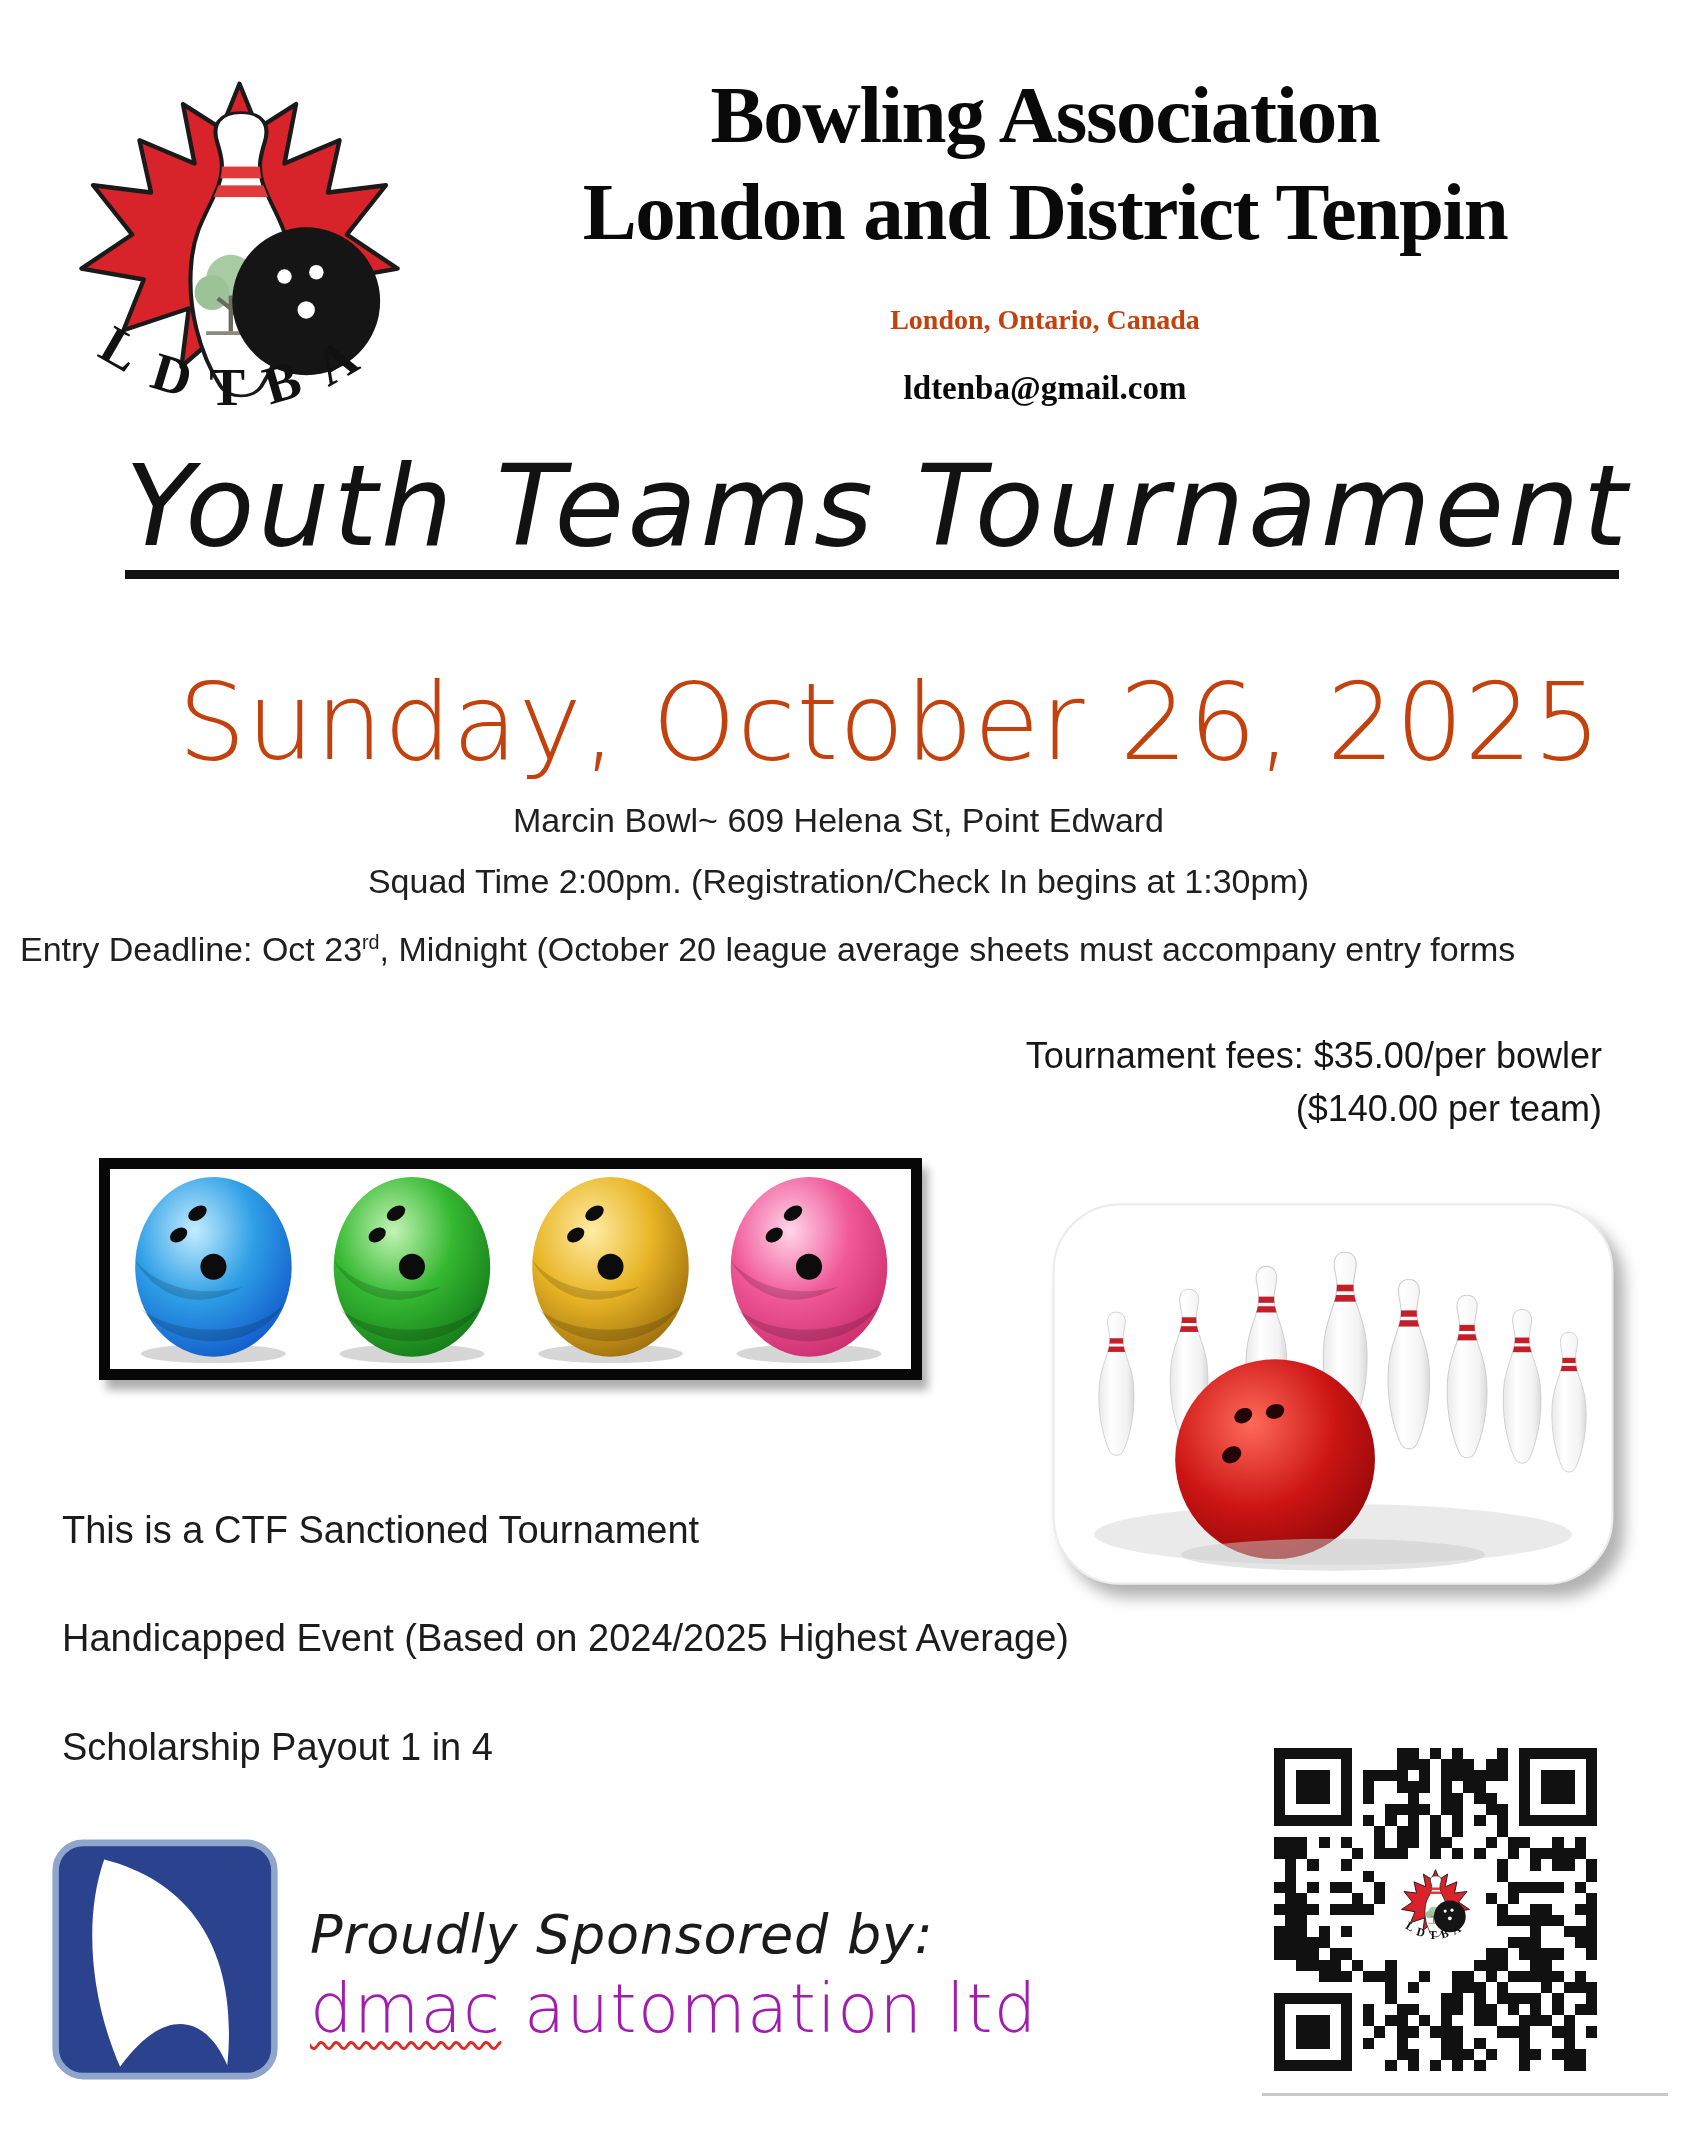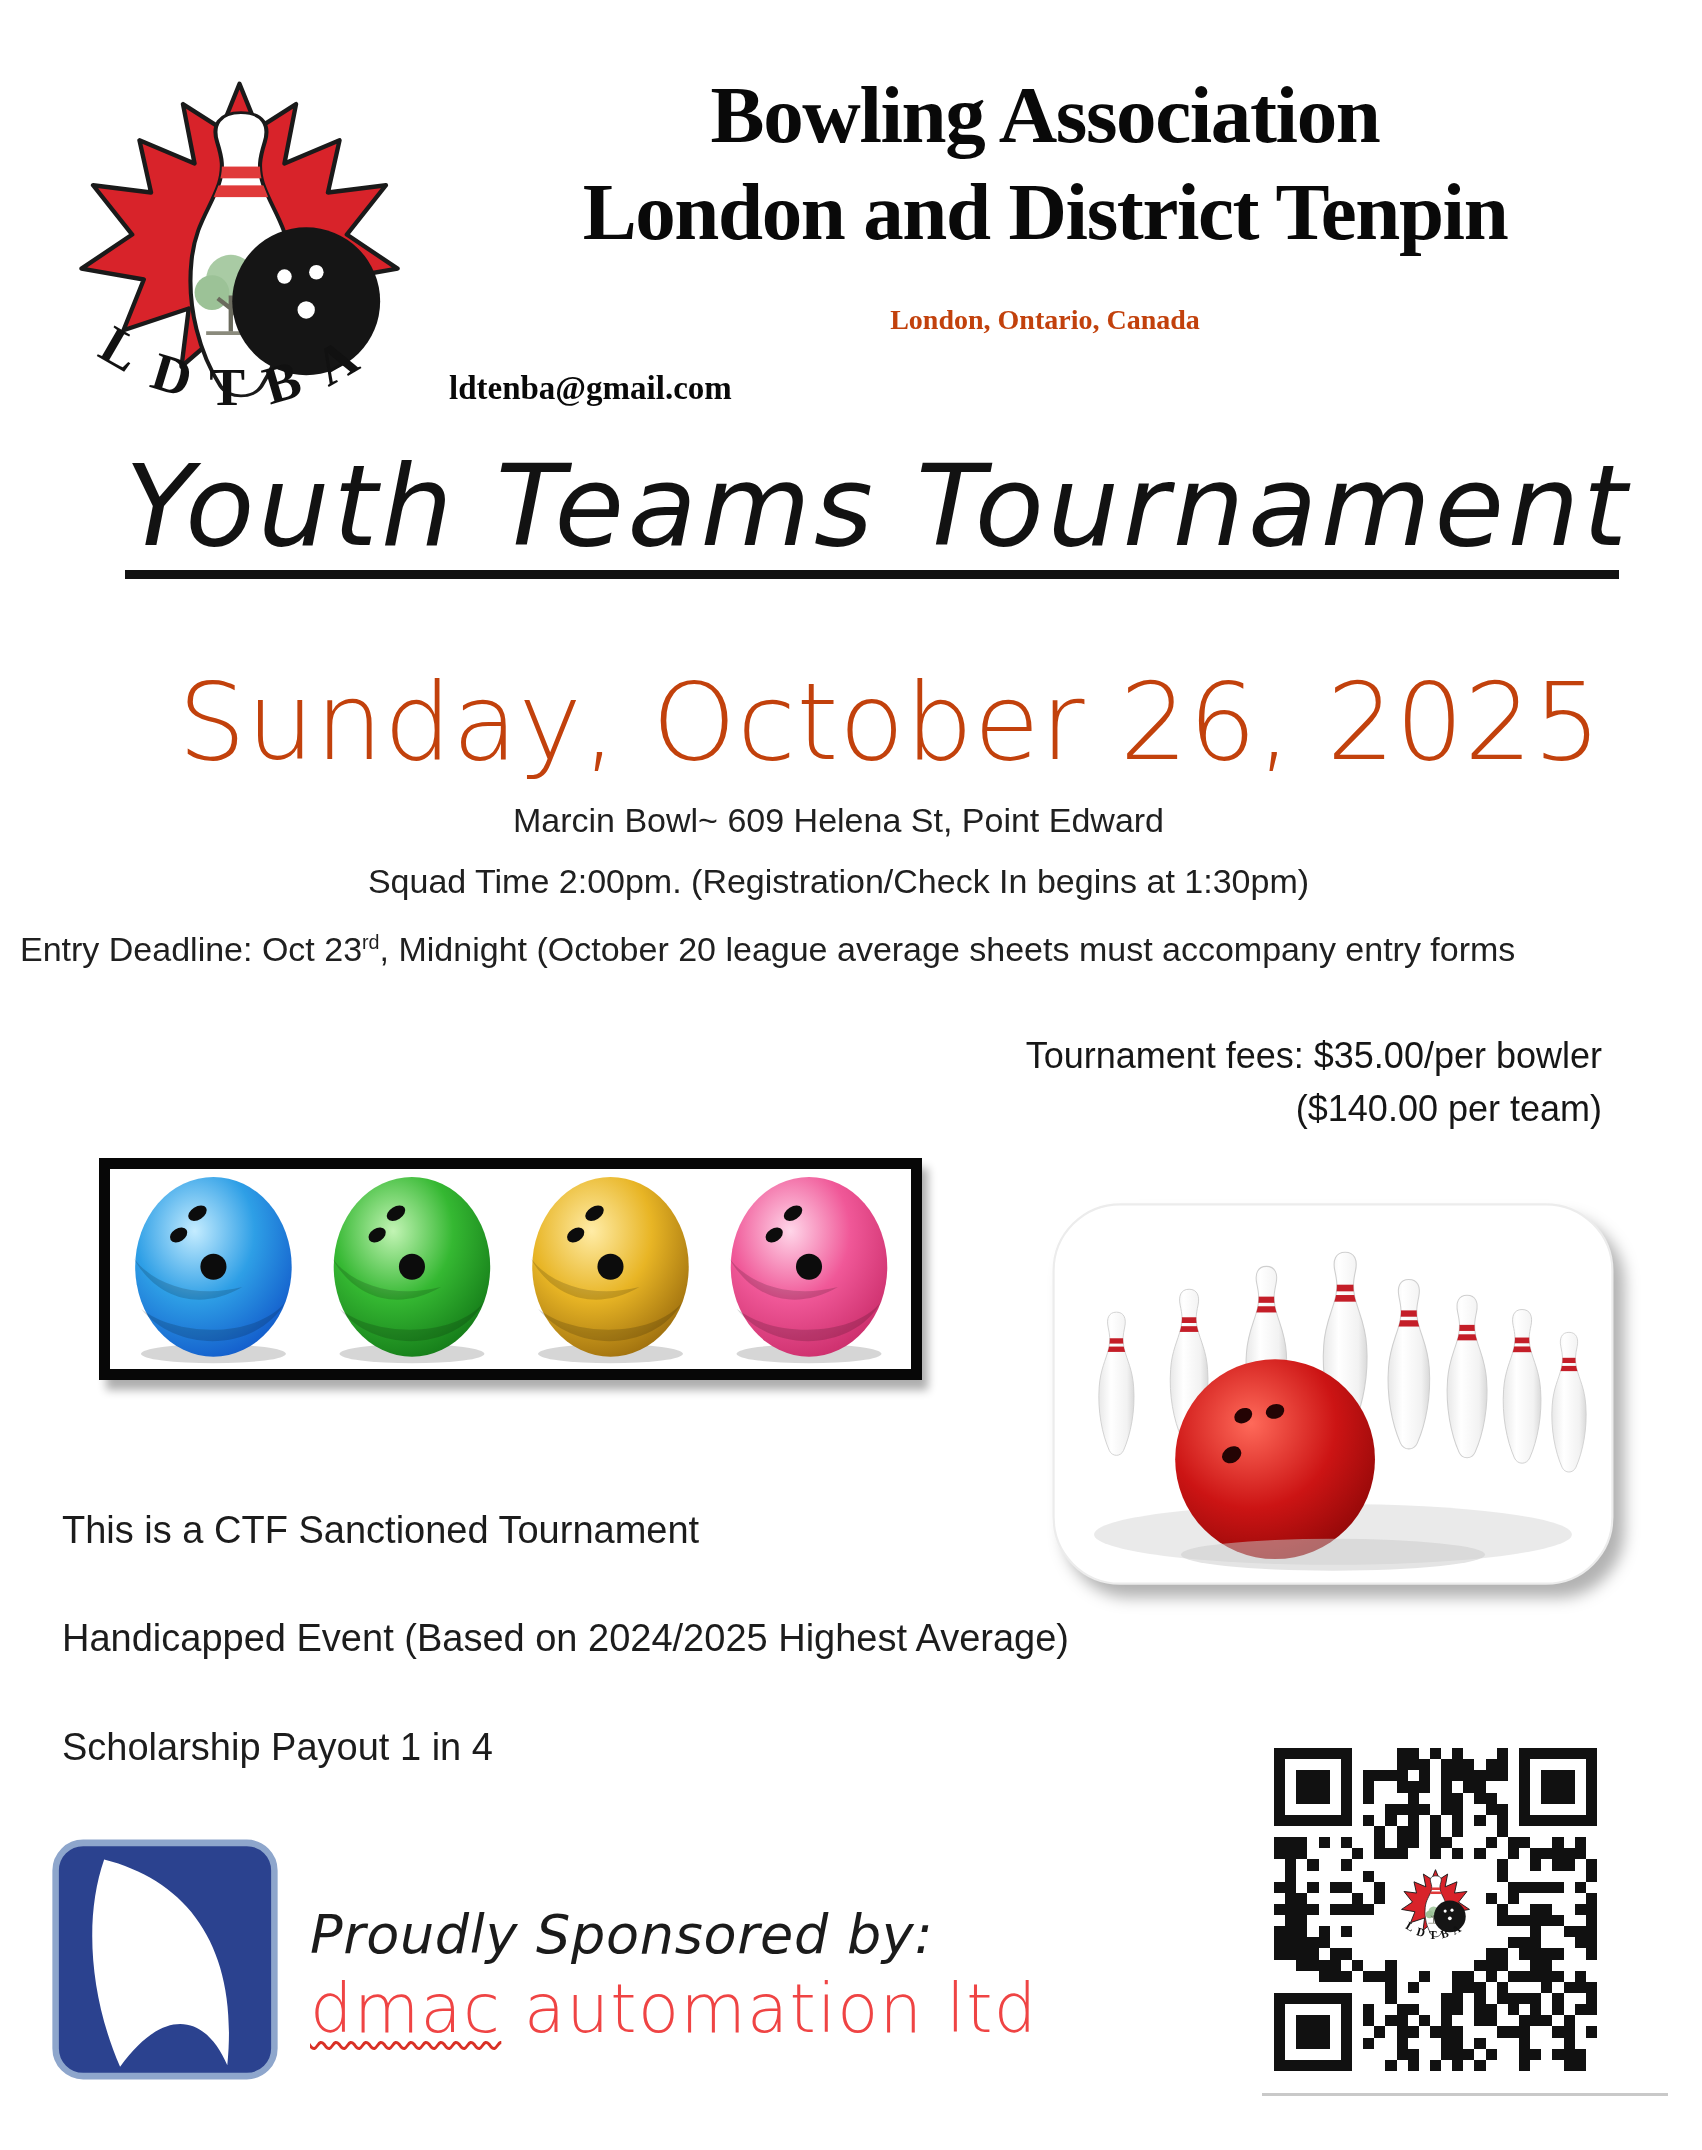--- a/index.html
+++ b/index.html
@@ -13,21 +13,21 @@
   .org-title{
     left:449px;top:67px;width:1192px;text-align:center;
     font-family:"Liberation Serif",serif;font-weight:bold;
     font-size:81px;line-height:1.20;letter-spacing:-1.4px;color:#090909;
   }
   .org-city{
     left:449px;top:304px;width:1192px;text-align:center;
     font-family:"Liberation Serif",serif;font-weight:bold;font-size:28px;color:#c2410c;
   }
   .org-email{
-    left:449px;top:370px;width:1192px;
+    left:449px;top:370px;width:1192px;text-align:center;
     font-family:"Liberation Serif",serif;font-weight:bold;font-size:33px;color:#090909;
   }
 
   
   .event-title{
     left:125px;top:443px;width:1494px;text-align:center;white-space:nowrap;
     font-family:"DejaVu Sans",sans-serif;font-style:italic;font-weight:200;
     font-size:113px;line-height:1.12;letter-spacing:3.6px;color:#121212;
     border-bottom:9.4px solid #121212;padding-bottom:0;
   }
@@ -67,21 +67,21 @@
   .note-scholarship{top:1726px;}
 
   
   .dmac-logo{left:52px;top:1839px;}
   .sponsor-intro{
     left:310px;top:1903px;font-family:"DejaVu Sans",sans-serif;
     font-style:italic;font-weight:200;font-size:54px;letter-spacing:0.7px;color:#1b1b1b;
   }
   .sponsor-name{
     left:310px;top:1970px;font-family:"DejaVu Sans",sans-serif;
-    font-weight:300;font-size:67px;letter-spacing:1.4px;color:#ef4444;
+    font-weight:300;font-size:67px;letter-spacing:1.4px;color:#a21caf;
   }
   .sponsor-name .squiggle{
     text-decoration-line:underline;text-decoration-style:wavy;
     text-decoration-color:#d93025;text-decoration-thickness:2.9px;text-underline-offset:8.7px;
   }
 
   
   .qr-wrap{left:1274px;top:1748px;width:323px;height:323px;}
   .qr-wrap .qr-svg{width:323px;height:323px;display:block;}
   .qr-logo{

